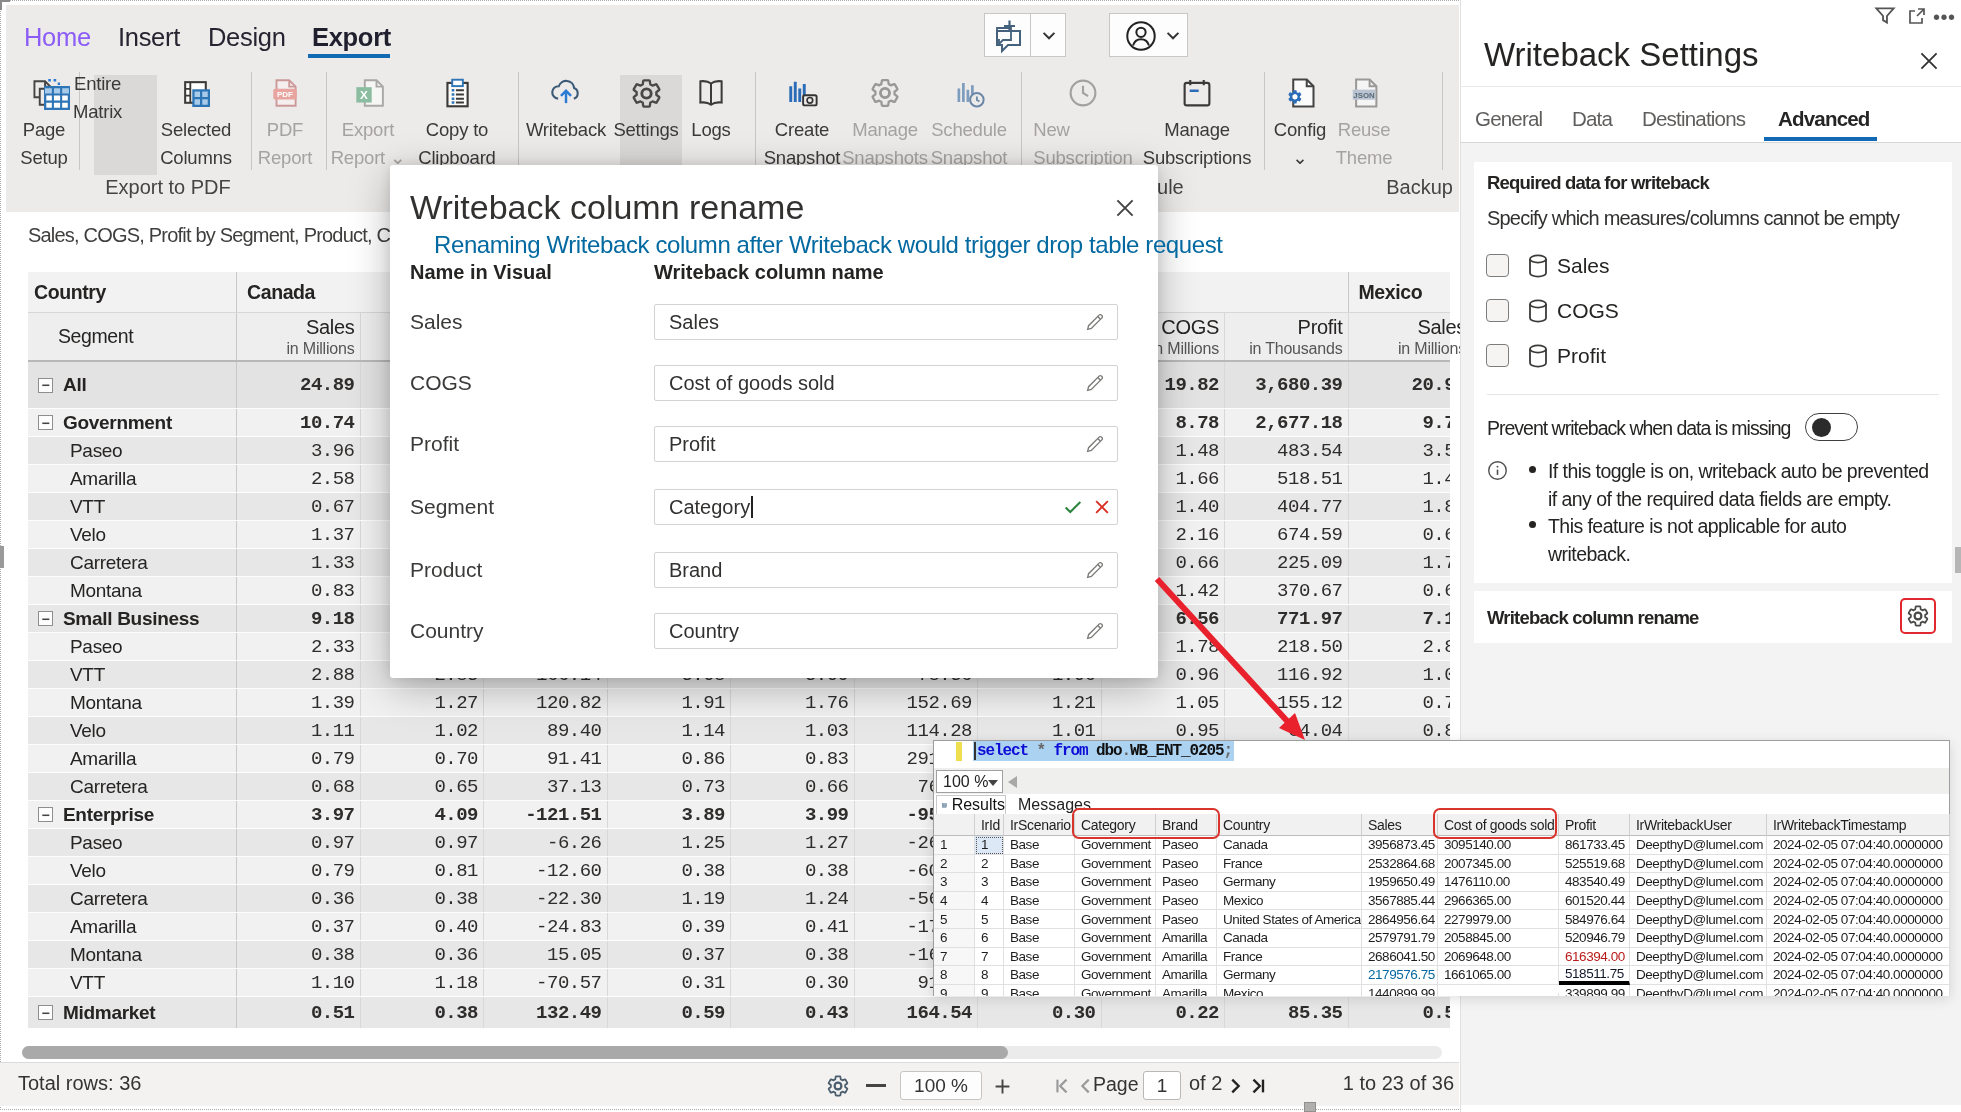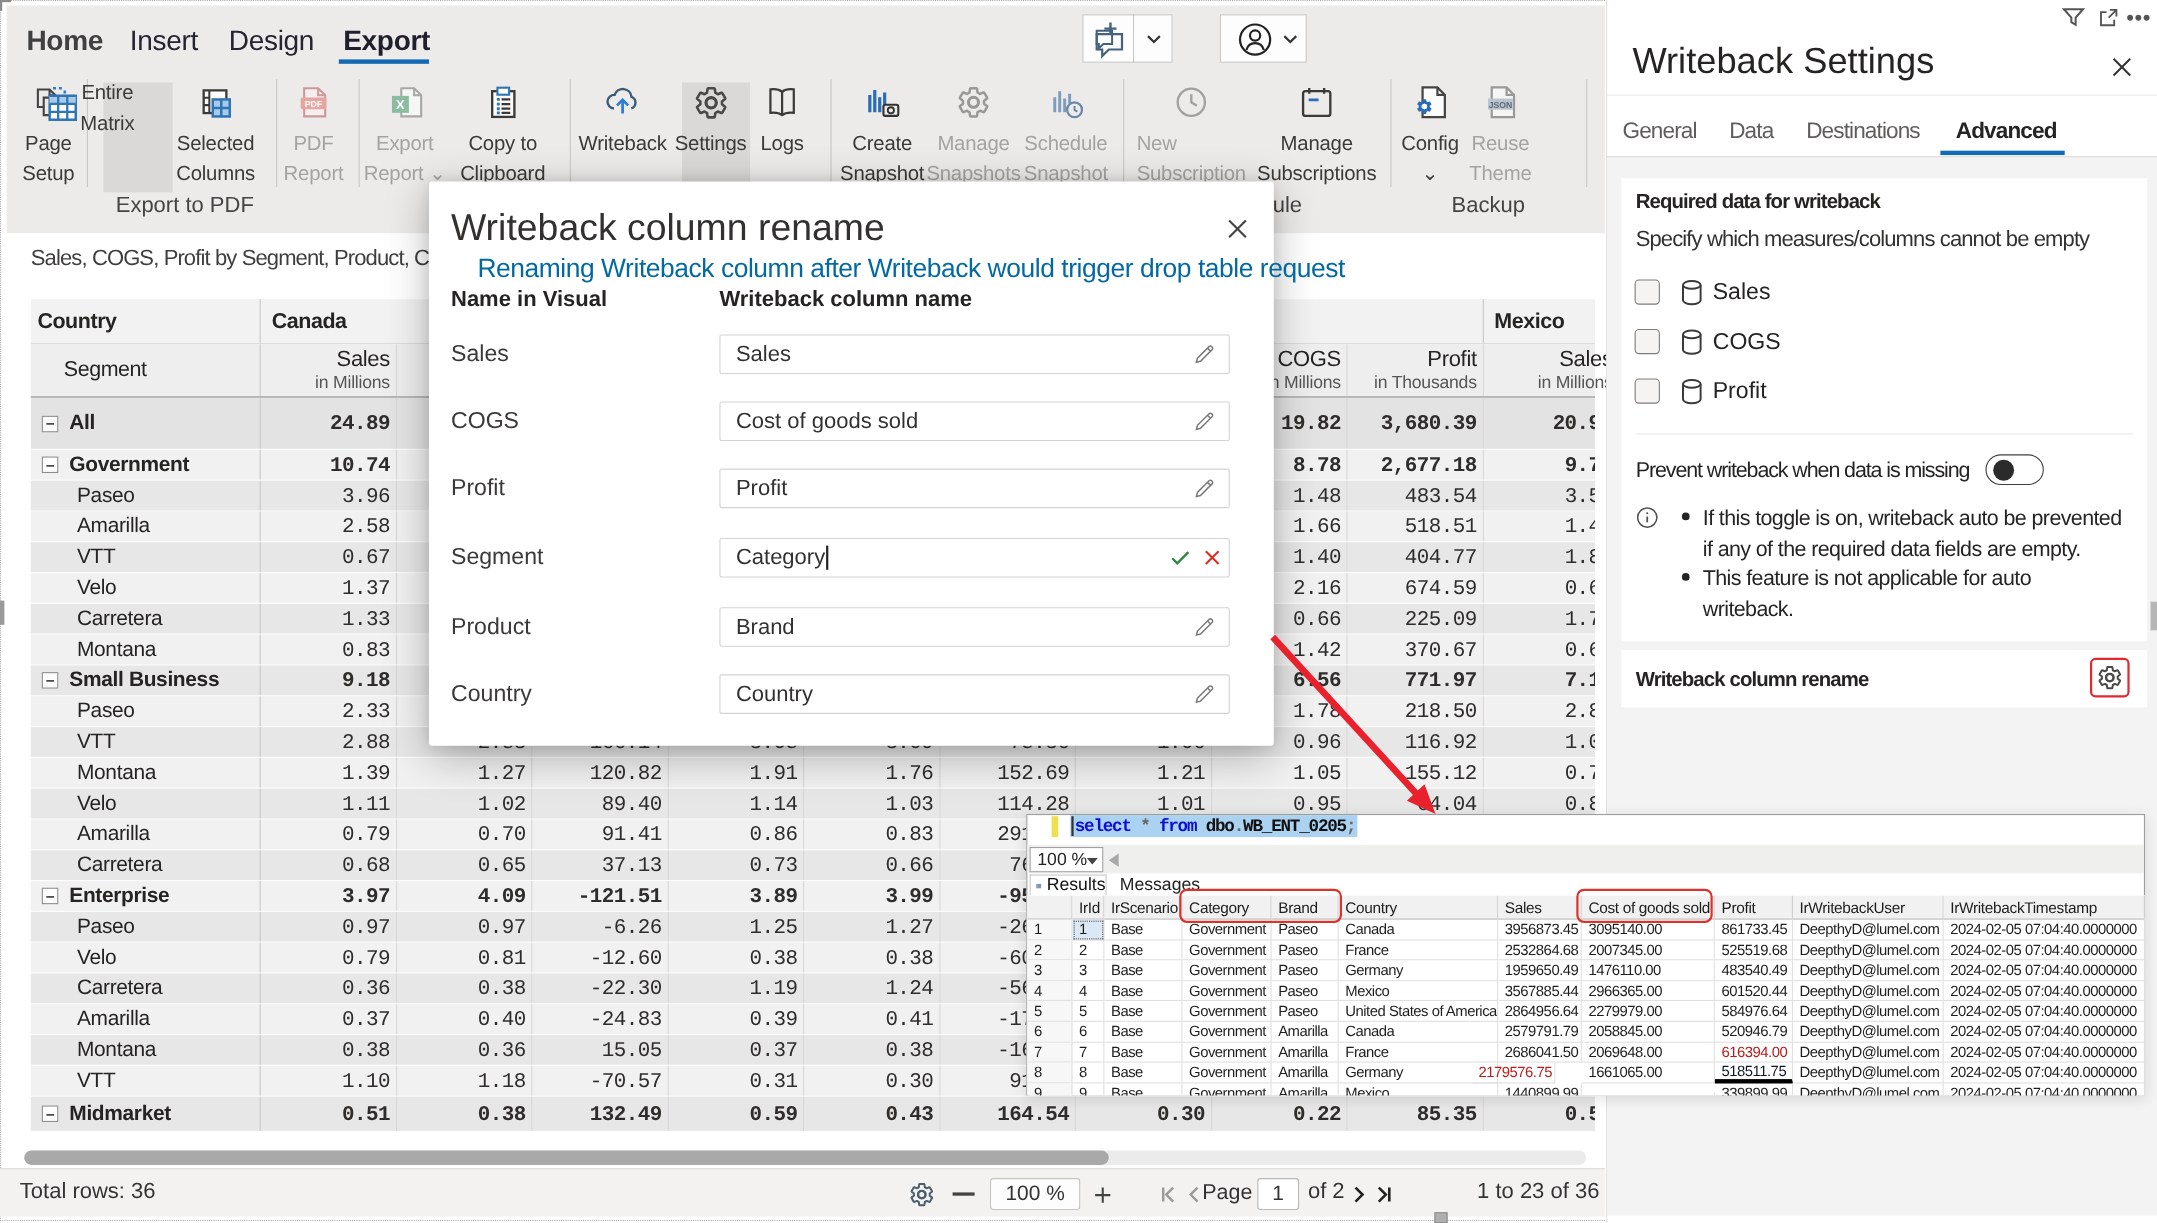--- a/index.html
+++ b/index.html
@@ -15,21 +15,21 @@
 .ml{position:absolute;left:410px;font-size:21px;color:#3b3a39}
 .ck{position:absolute;left:1486px;width:23px;height:23px;border:1.7px solid #7e7c7a;border-radius:4px;background:#f5f4f3}
 </style></head><body>
 
 <div class="a" style="left:0;top:0;width:1959px;height:1110px;border:1px dotted #ababab;z-index:0"></div>
 <div class="a" style="left:0;top:0;width:10px;height:10px;border-left:2px solid #8a8a8a;border-top:2px solid #8a8a8a;z-index:60"></div>
 <div class="a" style="left:0;top:546px;width:4px;height:22px;background:#9a9a9a;z-index:60"></div>
 <div class="a" style="left:1955px;top:547px;width:6px;height:26px;background:#b7b6b6;z-index:60"></div>
 <div class="a" style="left:1304px;top:1102px;width:12px;height:10px;background:#b0afae;border:1px solid #8f8f8f;z-index:60"></div>
 <div class="a" style="left:6px;top:5px;width:1453px;height:207px;background:#edebea;z-index:1">
-<div class="a" style="left:18px;top:18px;font-size:25.5px;letter-spacing:-0.3px;font-weight:700;color:#404040">Home</div>
+<div class="a" style="left:18px;top:18px;font-size:25.5px;letter-spacing:-0.3px;font-weight:400;color:#8b5cf6">Home</div>
 <div class="a" style="left:112px;top:18px;font-size:25.5px;letter-spacing:-0.3px;font-weight:400;color:#252430">Insert</div>
 <div class="a" style="left:202px;top:18px;font-size:25.5px;letter-spacing:-0.3px;font-weight:400;color:#252430">Design</div>
 <div class="a" style="left:306px;top:18px;font-size:25.5px;letter-spacing:-0.3px;font-weight:700;color:#201f2e">Export</div>
 <div class="a" style="left:302px;top:49px;width:82px;height:4px;background:#1168b3"></div>
 <div class="a" style="left:73px;top:67px;width:1px;height:98px;background:#c9c7c5"></div>
 <div class="a" style="left:245px;top:67px;width:1px;height:98px;background:#c9c7c5"></div>
 <div class="a" style="left:320px;top:67px;width:1px;height:98px;background:#c9c7c5"></div>
 <div class="a" style="left:512px;top:67px;width:1px;height:98px;background:#c9c7c5"></div>
 <div class="a" style="left:749px;top:67px;width:1px;height:98px;background:#c9c7c5"></div>
 <div class="a" style="left:1015px;top:67px;width:1px;height:98px;background:#c9c7c5"></div>
@@ -201,21 +201,21 @@
         <path d="M21 4v6h6" stroke="#9a9998" stroke-width="1.8"></path>
         <rect x="6" y="13" width="20" height="9" fill="#b9c4d0"></rect>
         <text x="16" y="20.5" font-family="Liberation Sans" font-size="7" font-weight="700" fill="#5c6b7a" text-anchor="middle">JSON</text>
       </svg>
     </div>
     <div style="font-size:18.5px;letter-spacing:-0.2px;color:#a5a3a1;line-height:27.5px;text-align:center;white-space:nowrap">Reuse<br>Theme</div>
   </div>
 <div class="a" style="left:68px;top:176px;width:200px;text-align:center;font-size:20px;color:#444;z-index:2">Export to PDF</div>
 <div class="a" style="left:320px;top:176px;width:200px;text-align:center;font-size:20px;color:#444;z-index:2">Export</div>
 <div class="a" style="left:1042px;top:176px;width:200px;text-align:center;font-size:20px;color:#444;z-index:2">Schedule</div>
-<div class="a" style="left:1253px;top:176px;width:200px;text-align:center;font-size:20px;color:#444;z-index:2">Backup</div>
+<div class="a" style="left:1253px;top:176px;width:200px;text-align:right;font-size:20px;color:#444;z-index:2">Backup</div>
 <div class="a" style="left:984px;top:13px;width:82px;height:44px;background:#fdfdfd;border:1px solid #c8c7c6;z-index:2"></div>
 <div class="a" style="left:1030px;top:13px;width:1px;height:44px;background:#c8c7c6;z-index:3"></div>
 <div class="a" style="left:990px;top:20px;z-index:3"><svg width="32" height="32" viewBox="0 0 32 32" fill="none">
       <path d="M7 8h14v12H13l-4 4v-4H7z" stroke="#44617e" stroke-width="1.8"></path>
     </svg></div>
 <div class="a" style="left:1109px;top:13px;width:79px;height:44px;background:#fdfdfd;border:1px solid #c8c7c6;z-index:2"></div>
 <div class="a" style="left:990px;top:16px;z-index:4"><svg width="38" height="38" viewBox="0 0 38 38" fill="none">
       <path d="M19.5 4.5v11M14 10h11" stroke="#44617e" stroke-width="2.2"></path>
       <path d="M7 15h23v14H18l-6 6v-6H7z" stroke="#44617e" stroke-width="2"></path>
     </svg></div>
@@ -820,21 +820,21 @@
 <div class="a" style="left:283px;top:152.2px;width:145px;height:18.6px;border-right:1px solid #e0e0e0;border-bottom:1px solid #e0e0e0;font-size:13.5px;letter-spacing:-0.45px;color:#1e1e1e;display:flex;align-items:center;padding-left:6px;white-space:nowrap;overflow:hidden">Germany</div>
 <div class="a" style="left:283px;top:170.8px;width:145px;height:18.6px;border-right:1px solid #e0e0e0;border-bottom:1px solid #e0e0e0;font-size:13.5px;letter-spacing:-0.45px;color:#1e1e1e;display:flex;align-items:center;padding-left:6px;white-space:nowrap;overflow:hidden">Mexico</div>
 <div class="a" style="left:428px;top:0;width:76px;height:22px;background:#f1f1f1;border-right:1px solid #cfcfcf;border-bottom:1px solid #bdbdbd;font-size:14px;letter-spacing:-0.3px;color:#1e1e1e;display:flex;align-items:center;padding-left:6px;overflow:hidden;white-space:nowrap">Sales</div>
 <div class="a" style="left:428px;top:22.0px;width:76px;height:18.6px;border-right:1px solid #e0e0e0;border-bottom:1px solid #e0e0e0;font-size:13.5px;letter-spacing:-0.45px;color:#1e1e1e;display:flex;align-items:center;padding-left:6px;white-space:nowrap;overflow:hidden">3956873.45</div>
 <div class="a" style="left:428px;top:40.6px;width:76px;height:18.6px;border-right:1px solid #e0e0e0;border-bottom:1px solid #e0e0e0;font-size:13.5px;letter-spacing:-0.45px;color:#1e1e1e;display:flex;align-items:center;padding-left:6px;white-space:nowrap;overflow:hidden">2532864.68</div>
 <div class="a" style="left:428px;top:59.2px;width:76px;height:18.6px;border-right:1px solid #e0e0e0;border-bottom:1px solid #e0e0e0;font-size:13.5px;letter-spacing:-0.45px;color:#1e1e1e;display:flex;align-items:center;padding-left:6px;white-space:nowrap;overflow:hidden">1959650.49</div>
 <div class="a" style="left:428px;top:77.8px;width:76px;height:18.6px;border-right:1px solid #e0e0e0;border-bottom:1px solid #e0e0e0;font-size:13.5px;letter-spacing:-0.45px;color:#1e1e1e;display:flex;align-items:center;padding-left:6px;white-space:nowrap;overflow:hidden">3567885.44</div>
 <div class="a" style="left:428px;top:96.4px;width:76px;height:18.6px;border-right:1px solid #e0e0e0;border-bottom:1px solid #e0e0e0;font-size:13.5px;letter-spacing:-0.45px;color:#1e1e1e;display:flex;align-items:center;padding-left:6px;white-space:nowrap;overflow:hidden">2864956.64</div>
 <div class="a" style="left:428px;top:115.0px;width:76px;height:18.6px;border-right:1px solid #e0e0e0;border-bottom:1px solid #e0e0e0;font-size:13.5px;letter-spacing:-0.45px;color:#1e1e1e;display:flex;align-items:center;padding-left:6px;white-space:nowrap;overflow:hidden">2579791.79</div>
 <div class="a" style="left:428px;top:133.6px;width:76px;height:18.6px;border-right:1px solid #e0e0e0;border-bottom:1px solid #e0e0e0;font-size:13.5px;letter-spacing:-0.45px;color:#1e1e1e;display:flex;align-items:center;padding-left:6px;white-space:nowrap;overflow:hidden">2686041.50</div>
-<div class="a" style="left:404px;top:152.2px;width:76px;height:18.6px;border-right:1px solid #e0e0e0;border-bottom:1px solid #e0e0e0;font-size:13.5px;letter-spacing:-0.45px;color:#b91c1c;display:flex;align-items:center;padding-left:6px;white-space:nowrap;overflow:hidden">2179576.75</div>
+<div class="a" style="left:428px;top:152.2px;width:76px;height:18.6px;border-right:1px solid #e0e0e0;border-bottom:1px solid #e0e0e0;font-size:13.5px;letter-spacing:-0.45px;color:#0369a1;display:flex;align-items:center;padding-left:6px;white-space:nowrap;overflow:hidden">2179576.75</div>
 <div class="a" style="left:428px;top:170.8px;width:76px;height:18.6px;border-right:1px solid #e0e0e0;border-bottom:1px solid #e0e0e0;font-size:13.5px;letter-spacing:-0.45px;color:#1e1e1e;display:flex;align-items:center;padding-left:6px;white-space:nowrap;overflow:hidden">1440899.99</div>
 <div class="a" style="left:504px;top:0;width:121px;height:22px;background:#f1f1f1;border-right:1px solid #cfcfcf;border-bottom:1px solid #bdbdbd;font-size:14px;letter-spacing:-0.3px;color:#1e1e1e;display:flex;align-items:center;padding-left:6px;overflow:hidden;white-space:nowrap">Cost of goods sold</div>
 <div class="a" style="left:504px;top:22.0px;width:121px;height:18.6px;border-right:1px solid #e0e0e0;border-bottom:1px solid #e0e0e0;font-size:13.5px;letter-spacing:-0.45px;color:#1e1e1e;display:flex;align-items:center;padding-left:6px;white-space:nowrap;overflow:hidden">3095140.00</div>
 <div class="a" style="left:504px;top:40.6px;width:121px;height:18.6px;border-right:1px solid #e0e0e0;border-bottom:1px solid #e0e0e0;font-size:13.5px;letter-spacing:-0.45px;color:#1e1e1e;display:flex;align-items:center;padding-left:6px;white-space:nowrap;overflow:hidden">2007345.00</div>
 <div class="a" style="left:504px;top:59.2px;width:121px;height:18.6px;border-right:1px solid #e0e0e0;border-bottom:1px solid #e0e0e0;font-size:13.5px;letter-spacing:-0.45px;color:#1e1e1e;display:flex;align-items:center;padding-left:6px;white-space:nowrap;overflow:hidden">1476110.00</div>
 <div class="a" style="left:504px;top:77.8px;width:121px;height:18.6px;border-right:1px solid #e0e0e0;border-bottom:1px solid #e0e0e0;font-size:13.5px;letter-spacing:-0.45px;color:#1e1e1e;display:flex;align-items:center;padding-left:6px;white-space:nowrap;overflow:hidden">2966365.00</div>
 <div class="a" style="left:504px;top:96.4px;width:121px;height:18.6px;border-right:1px solid #e0e0e0;border-bottom:1px solid #e0e0e0;font-size:13.5px;letter-spacing:-0.45px;color:#1e1e1e;display:flex;align-items:center;padding-left:6px;white-space:nowrap;overflow:hidden">2279979.00</div>
 <div class="a" style="left:504px;top:115.0px;width:121px;height:18.6px;border-right:1px solid #e0e0e0;border-bottom:1px solid #e0e0e0;font-size:13.5px;letter-spacing:-0.45px;color:#1e1e1e;display:flex;align-items:center;padding-left:6px;white-space:nowrap;overflow:hidden">2058845.00</div>
 <div class="a" style="left:504px;top:133.6px;width:121px;height:18.6px;border-right:1px solid #e0e0e0;border-bottom:1px solid #e0e0e0;font-size:13.5px;letter-spacing:-0.45px;color:#1e1e1e;display:flex;align-items:center;padding-left:6px;white-space:nowrap;overflow:hidden">2069648.00</div>
 <div class="a" style="left:504px;top:152.2px;width:121px;height:18.6px;border-right:1px solid #e0e0e0;border-bottom:1px solid #e0e0e0;font-size:13.5px;letter-spacing:-0.45px;color:#1e1e1e;display:flex;align-items:center;padding-left:6px;white-space:nowrap;overflow:hidden">1661065.00</div>

